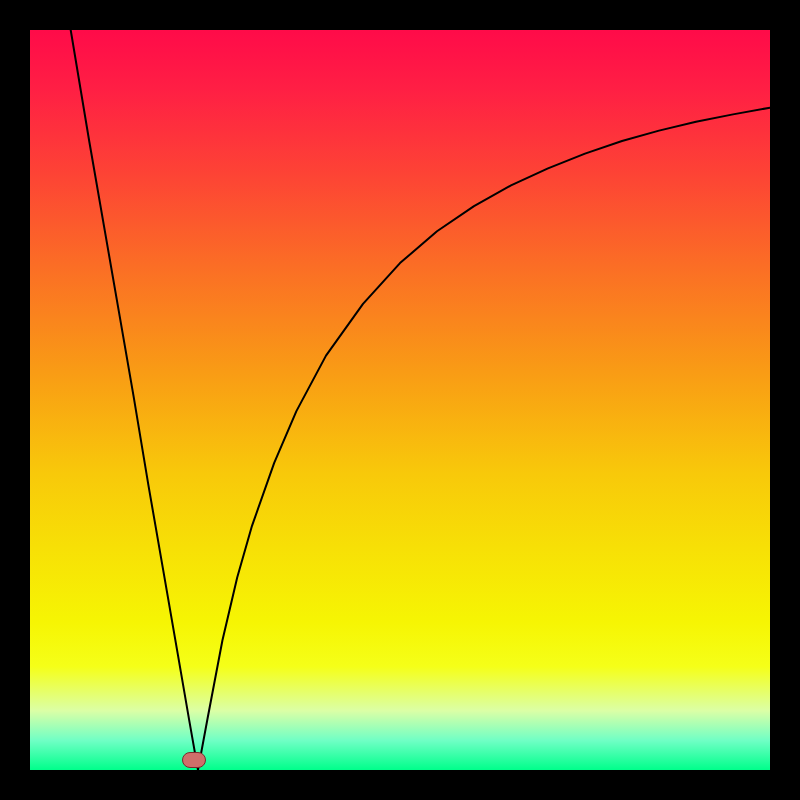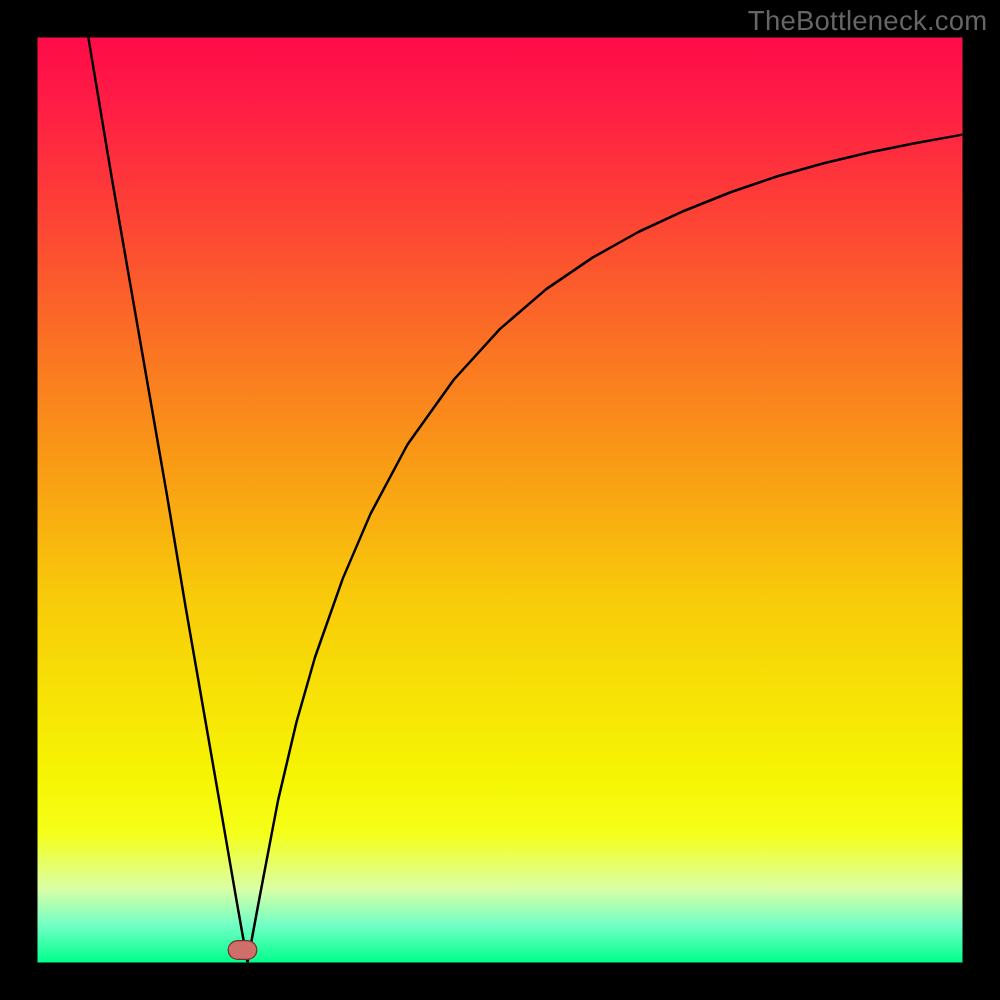--- a/index.html
+++ b/index.html
@@ -62,21 +62,20 @@
     border-radius: 8px;
     background: #cf6f6a;
     border: 1px solid #7a2c2c;
     transform: translate(-50%, -50%);
   }
 </style>
 </head>
 <body>
 
 <div class="frame">
-  <div class="watermark">TheBottleneck.com</div>
 
   <div class="plot">
     <svg class="curve-layer" viewBox="0 0 740 740" preserveAspectRatio="none">
       <path fill="none" stroke="#000" stroke-width="2" stroke-linejoin="round" stroke-linecap="round" d="M 40.70 0.00 L 59.20 111.00 L 74.00 196.10 L 88.80 281.20 L 103.60 366.30 L 118.40 455.10 L 133.20 540.20 L 148.00 625.30 L 159.10 689.68 L 167.98 740.00 L 167.98 740.00 L 177.60 688.20 L 192.40 610.50 L 207.20 547.60 L 222.00 495.80 L 244.20 432.90 L 266.40 381.10 L 296.00 325.60 L 333.00 273.80 L 370.00 233.10 L 407.00 201.28 L 444.00 176.12 L 481.00 155.40 L 518.00 138.38 L 555.00 123.58 L 592.00 111.00 L 629.00 100.64 L 666.00 91.76 L 703.00 84.36 L 740.00 77.70 "></path>
     </svg>
     <div class="marker" style="left: 164.28px; top: 729.64px; background: rgb(207, 111, 106);"></div>
   </div>
 </div>
 
 </body></html>

